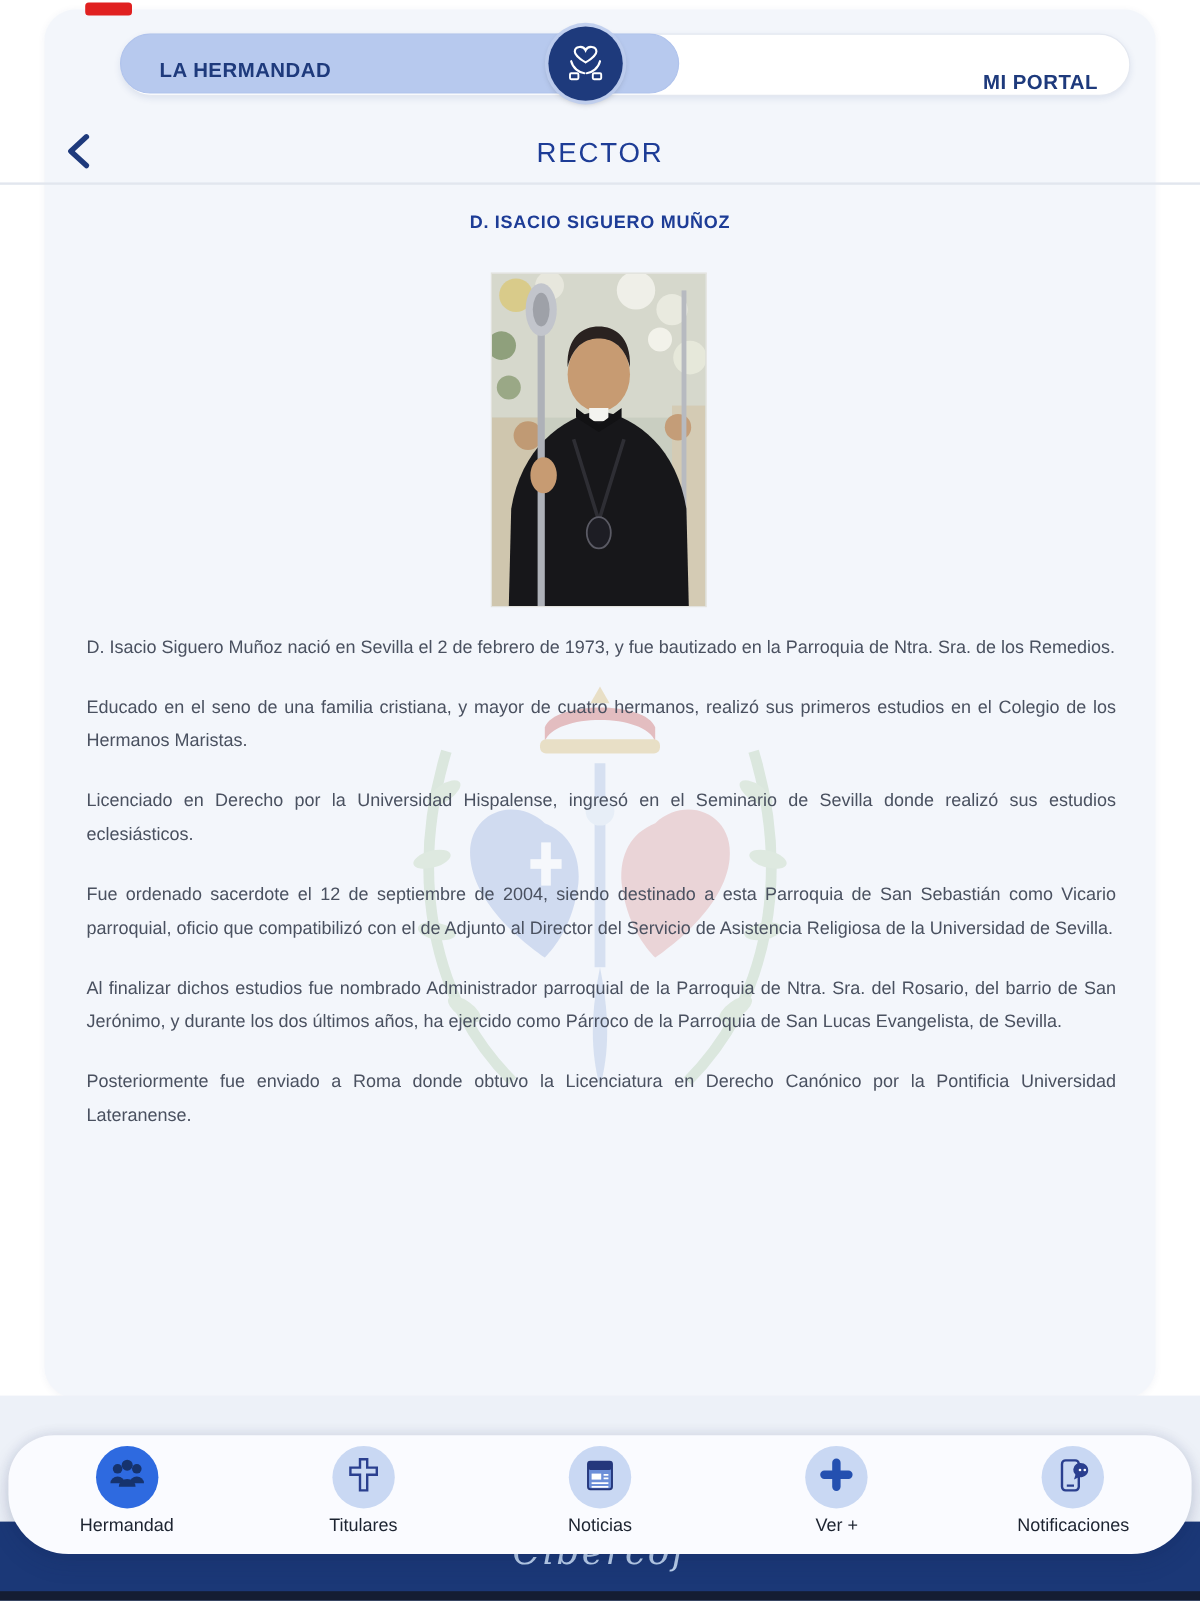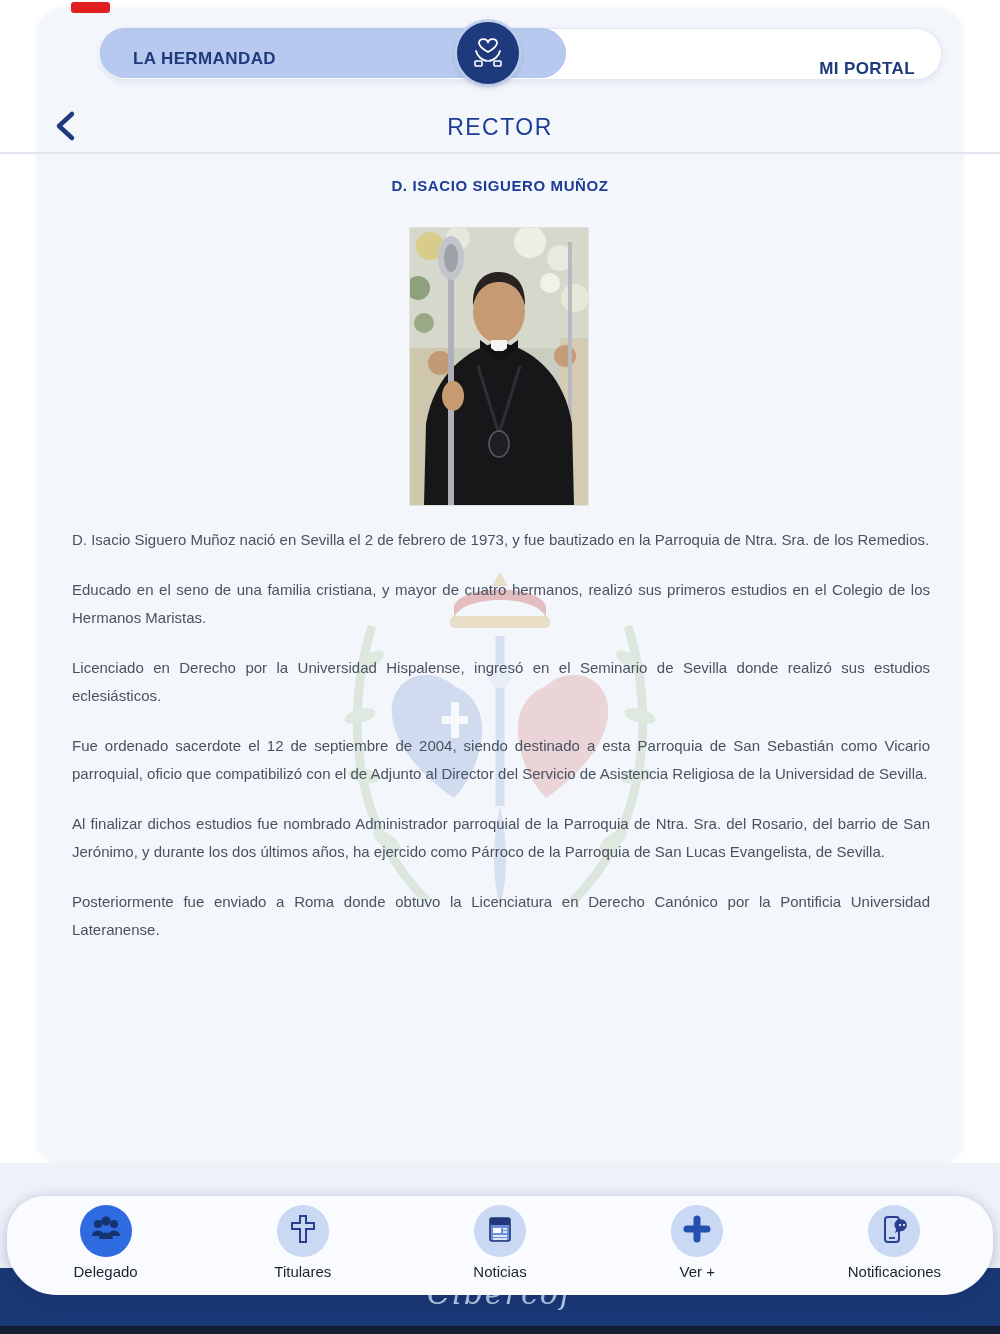--- a/index.html
+++ b/index.html
@@ -187,21 +187,21 @@
           <svg width="34" height="34" viewBox="0 0 34 34">
             <circle cx="9" cy="12" r="4" fill="#16336e"></circle>
             <circle cx="25" cy="12" r="4" fill="#16336e"></circle>
             <circle cx="17" cy="9" r="4.6" fill="#16336e"></circle>
             <path d="M3 24 a6 5.5 0 0 1 12 0 Z" fill="#16336e"></path>
             <path d="M19 24 a6 5.5 0 0 1 12 0 Z" fill="#16336e"></path>
             <path d="M10 27 a7 6.5 0 0 1 14 0 Z" fill="#16336e"></path>
           </svg>
         </span>
       </div>
-      <span class="nav-label">Delegado</span>
+      <span class="nav-label">Hermandad</span>
     </div>
 
     <div class="nav-item">
       <div class="nav-circle">
         <span>
           <svg width="30" height="34" viewBox="0 0 30 34" fill="none">
             <path d="M12 4 H18 V11 H26 V17 H18 V30 H12 V17 H4 V11 H12 Z" stroke="#2a3f8f" stroke-width="2"></path>
           </svg>
         </span>
       </div>

